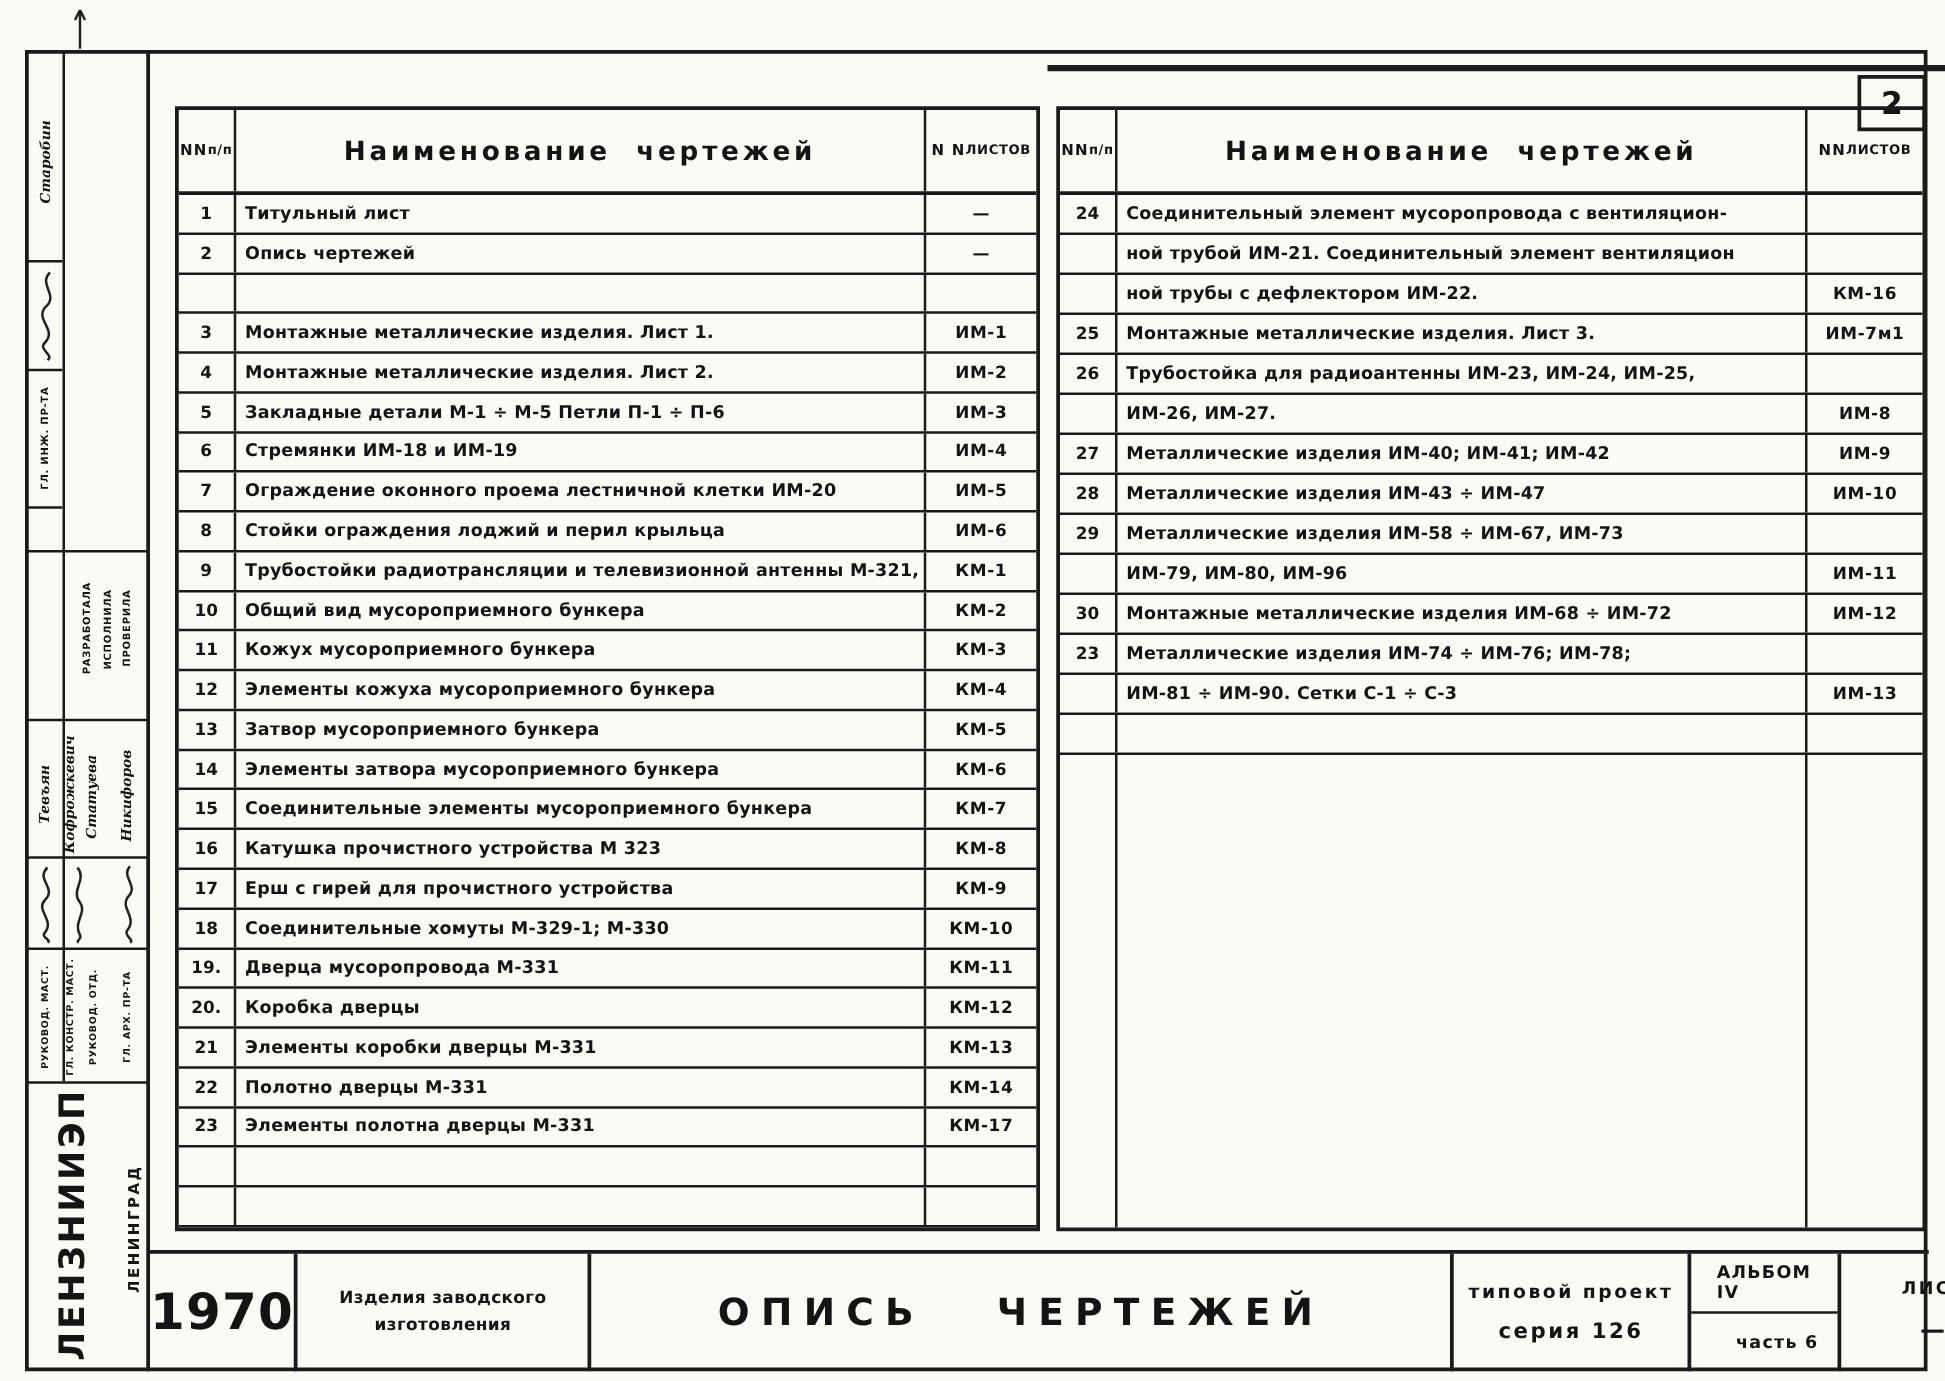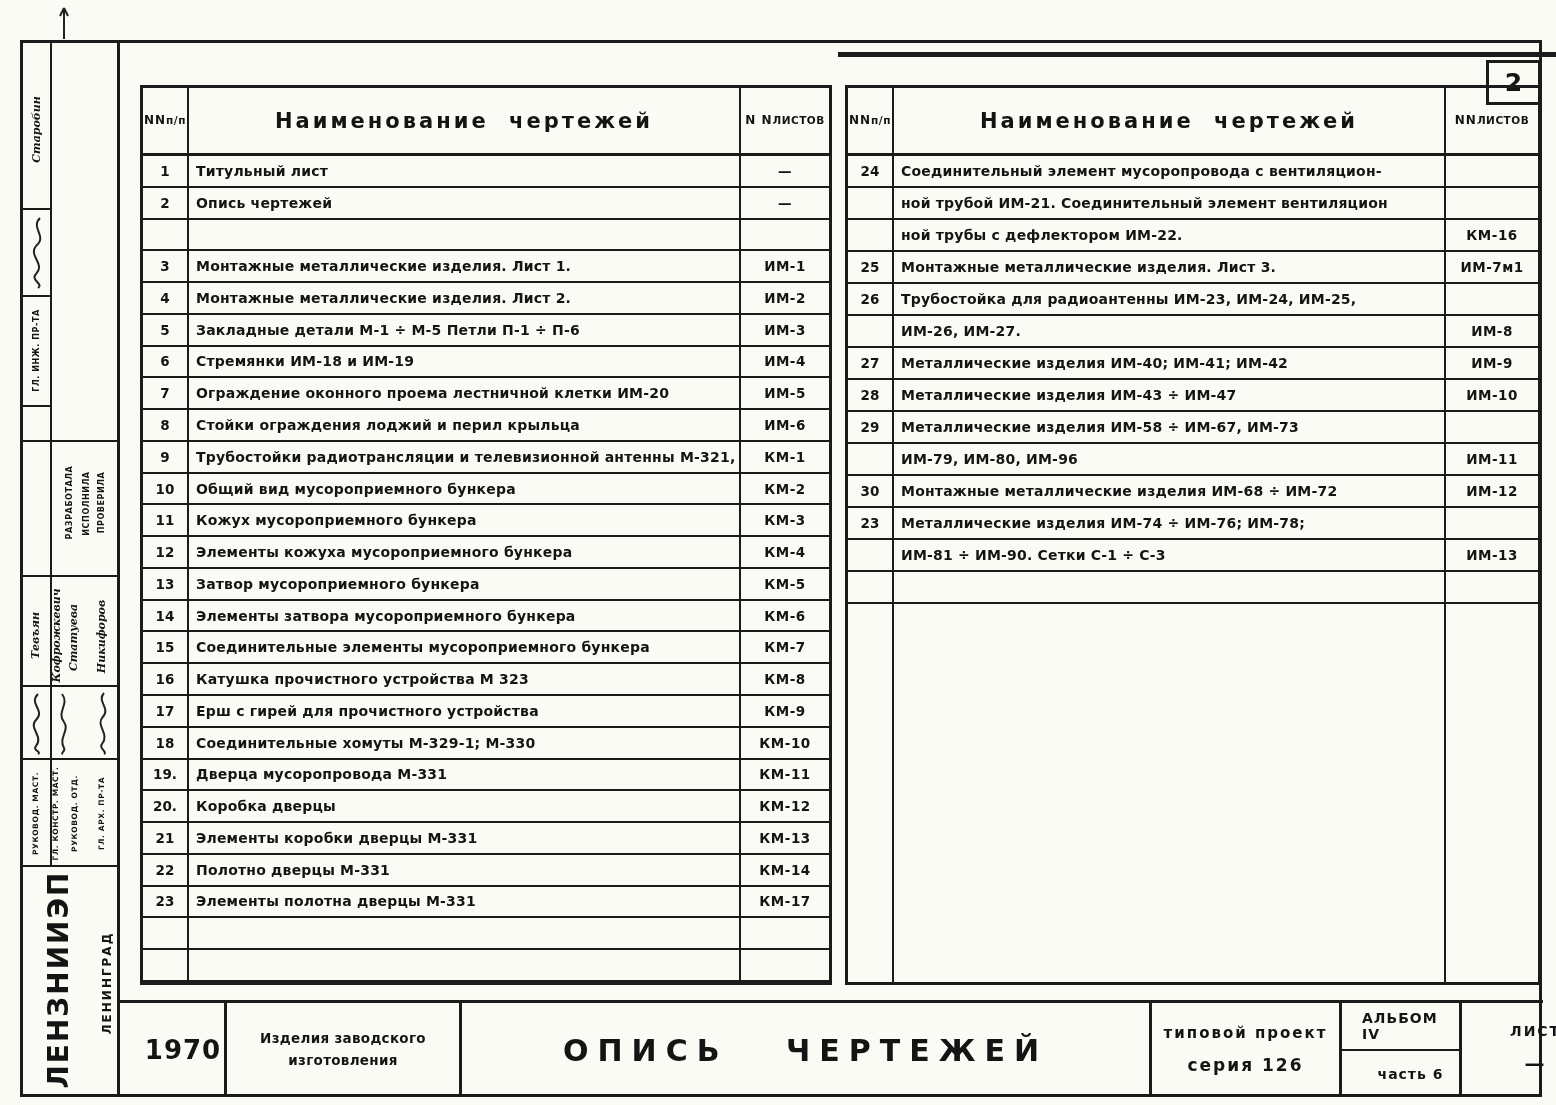--- a/index.html
+++ b/index.html
@@ -33,21 +33,21 @@
   .td:last-child{border-right:none;}
   .td.num{justify-content:center;font-size:13.5px;}
   .td.name{padding:0 7px;font-size:14px;letter-spacing:0.2px;}
   .td.sheet{justify-content:center;font-size:13.5px;letter-spacing:0.5px;}
   
   .title-block{position:absolute;left:120px;top:1000px;width:1423px;height:97px;
     border-top:3px solid #1b1b1b;box-sizing:border-box;display:flex;}
   .tb-cell{border-right:3px solid #1b1b1b;box-sizing:border-box;display:flex;
     flex-direction:column;align-items:center;justify-content:center;font-weight:bold;}
   .tb-cell:last-child{border-right:none;padding-left:48px;}
-  .tb-year{flex:0 0 85px;font-size:26px;letter-spacing:1px;margin-left:22px;}
+  .tb-year{flex:0 0 85px;font-size:40px;letter-spacing:1px;}
   .tb-org{flex:0 0 235px;font-size:13.5px;line-height:1.6;letter-spacing:0.3px;}
   .tb-title{flex:0 0 690px;font-size:30px;letter-spacing:9px;word-spacing:38px;}
   .tb-project{flex:0 0 190px;font-size:15px;line-height:2;letter-spacing:2px;}
   .tb-project .series{font-size:17px;}
   .tb-album{flex:0 0 120px;padding:0;}
   .tb-album .half{flex:1;width:100%;display:flex;align-items:center;justify-content:center;
     font-size:14px;letter-spacing:1px;box-sizing:border-box;padding-left:20px;}
   .tb-album .half.top{border-bottom:2.5px solid #1b1b1b;}
   .tb-sheet{flex:1;font-size:14px;letter-spacing:2px;line-height:1.9;}
   .tb-sheet .dash{font-size:20px;}

